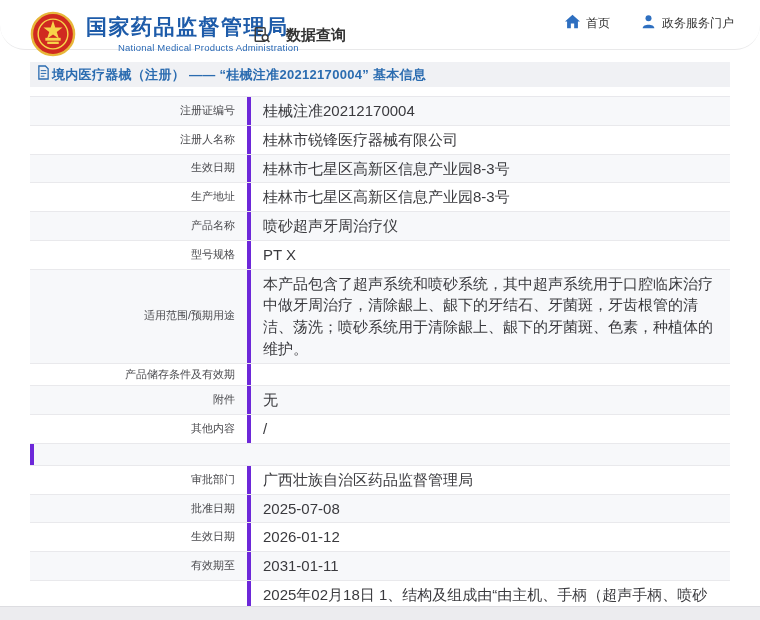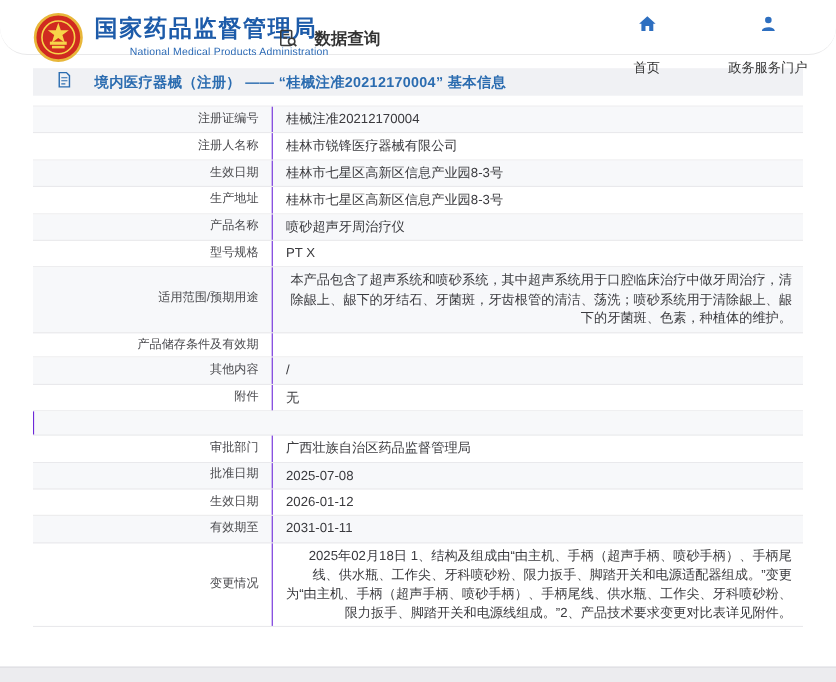--- a/index.html
+++ b/index.html
@@ -9,37 +9,37 @@
   
   .header { position:relative; height:50px; background:#fff; border-bottom:1px solid #e9e9ea;border-radius:31px; }
   .brand { position:absolute; left:30px; top:11px; display:flex; align-items:center; }
   .emblem { width:46px; height:46px; flex:0 0 46px; }
   .brand-text { margin-left:10px; }
   .brand-title { font-size:21px; font-weight:bold; color:#1d5ba9; letter-spacing:1.5px; line-height:1.1; }
   .brand-sub { font-size:9.5px; color:#2a69b5; margin-top:3px; letter-spacing:.2px;margin-left:32px; }
   .data-query { position:absolute; left:253px; top:26px; display:flex; align-items:flex-start; gap:15px;
     font-size:15px; font-weight:600; color:#333; cursor:pointer; }
   .top-nav { position:absolute; right:26px; top:14px; display:flex; gap:30px; }
-  .top-nav-item { display:flex; flex-direction:column; align-items:center; gap:19px; cursor:pointer;margin-left:32px; }
+  .top-nav-item { display:flex; flex-direction:row; align-items:center; gap:5px; cursor:pointer; }
   .top-nav-item .lbl { font-size:12px; color:#333; white-space:nowrap; }
 
   
   .crumb-bar { margin:12px 30px 0 30px; height:25px; background:#f0f1f4;
-    display:flex; align-items:center; padding-left:22px; gap:21px; }
+    display:flex; align-items:center; padding-left:7px; gap:2px; }
   .crumb-text { font-size:13px; font-weight:600; color:#2b6cb0; letter-spacing:.3px; }
 
   
   .info-table { margin:9px 30px 0 30px; border-top:1px solid #e8e8ec; }
   .row { display:flex; border-bottom:1px solid #e9e9ec; min-height:22px; }
   .row:nth-child(odd) { background:#f7f8fa; }
   .cell-label { width:217px; flex:0 0 217px; text-align:right; padding:3px 12px 3px 6px;
     font-size:11px; color:#4a4a4e; line-height:1.45; display:flex; align-items:center;
     justify-content:flex-end; }
-  .cell-value { flex:1; border-left:1px solid #6d28d9; padding:3px 10px 3px 12px;
-    font-size:12px; color:#3a3a3e; line-height:1.45; display:flex; align-items:center;text-align:right; }
+  .cell-value { flex:1; border-left:4px solid #6d28d9; padding:3px 10px 3px 12px;
+    font-size:15px; color:#3a3a3e; line-height:1.45; display:flex; align-items:center; }
   .cell-value.multi { align-items:flex-start; }
 
   
   .footer-band { position:absolute; left:0; bottom:0; width:760px; height:14px;
     background:#ececef; border-top:1px solid #dddde1; }
 
   .icon { display:inline-block; }
 </style>
 </head>
 <body>
@@ -135,26 +135,26 @@
     </div>
     <div class="row">
       <div class="cell-label">适用范围/预期用途</div>
       <div class="cell-value multi">本产品包含了超声系统和喷砂系统，其中超声系统用于口腔临床治疗中做牙周治疗，清除龈上、龈下的牙结石、牙菌斑，牙齿根管的清洁、荡洗；喷砂系统用于清除龈上、龈下的牙菌斑、色素，种植体的维护。</div>
     </div>
     <div class="row">
       <div class="cell-label">产品储存条件及有效期</div>
       <div class="cell-value"></div>
     </div>
     <div class="row">
+      <div class="cell-label">附件</div>
+      <div class="cell-value">无</div>
+    </div>
+    <div class="row">
       <div class="cell-label">其他内容</div>
       <div class="cell-value">/</div>
-    </div>
-    <div class="row">
-      <div class="cell-label">附件</div>
-      <div class="cell-value">无</div>
     </div>
     <div class="row">
       <div class="cell-value"></div>
     </div>
     <div class="row">
       <div class="cell-label">审批部门</div>
       <div class="cell-value">广西壮族自治区药品监督管理局</div>
     </div>
     <div class="row">
       <div class="cell-label">批准日期</div>

